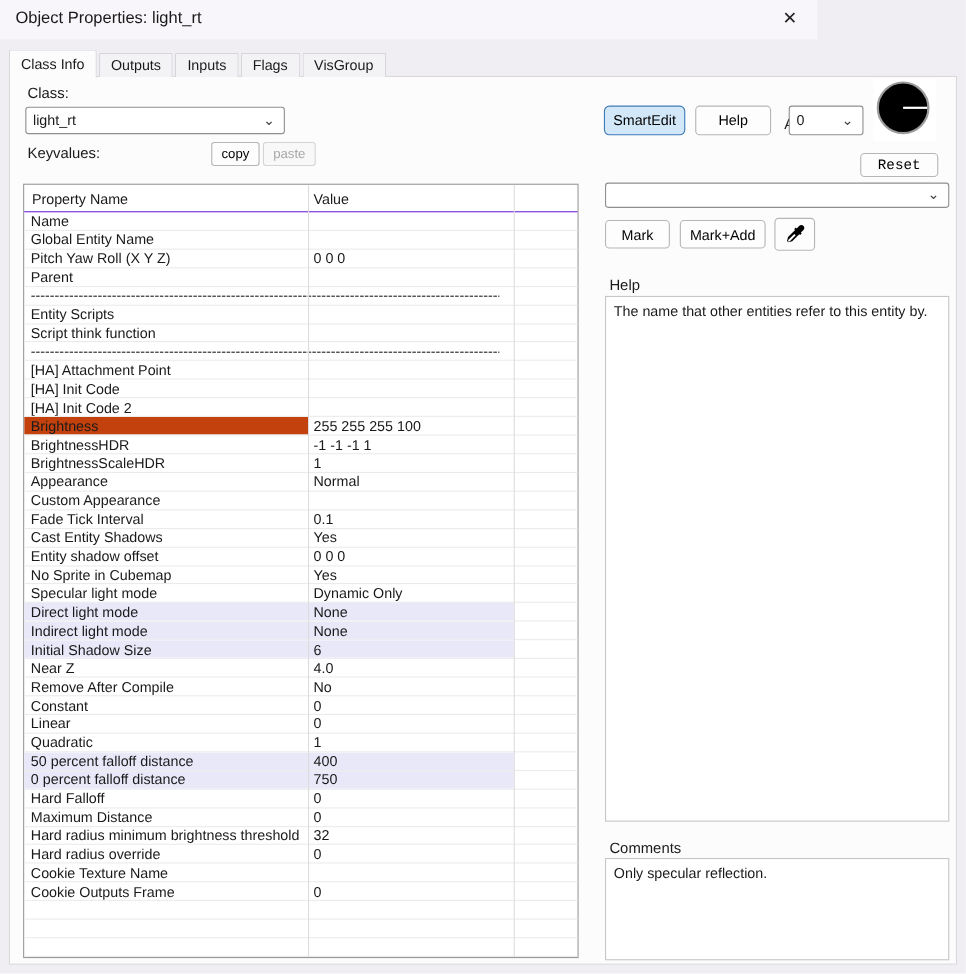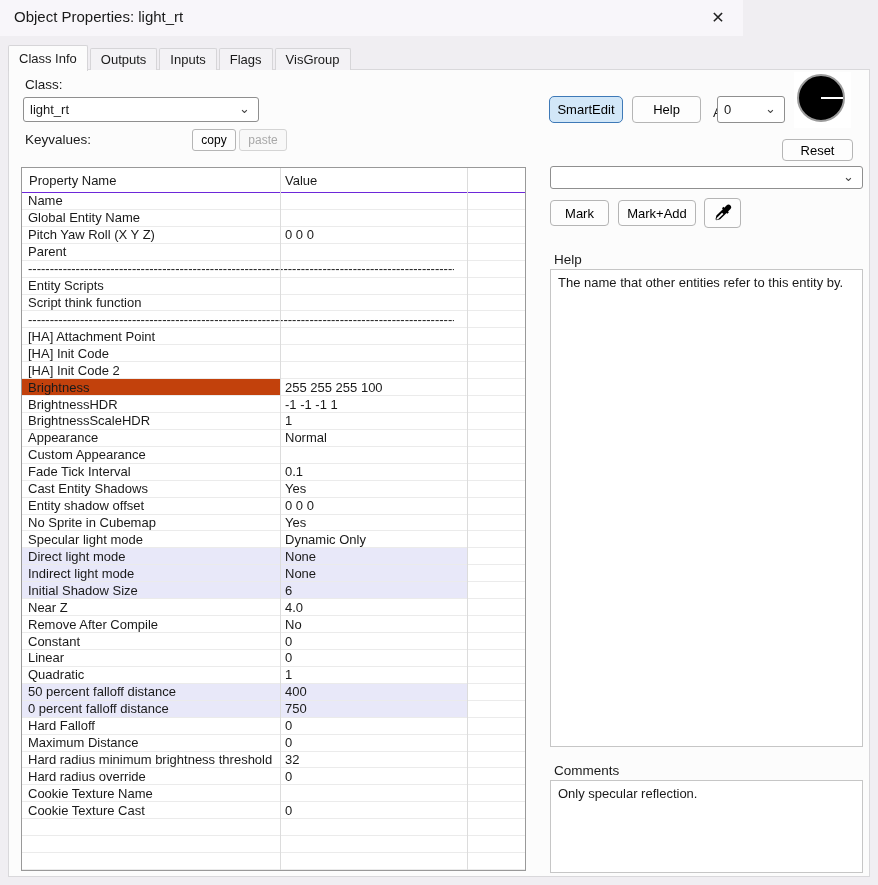--- a/index.html
+++ b/index.html
@@ -95,21 +95,21 @@
       <span>0</span>
       <span class="chev">⌄</span>
     </div>
 
     <div class="dialbox">
       <div class="dial">
         <div class="needle"></div>
       </div>
     </div>
 
-    <button class="btn" style="left:773px; top:69px; width:71px; height:22px;">Reset</button>
+    <button class="btn" style="left:773px; top:69px; width:71px; height:22px;font-family:Liberation Mono, monospace;">Reset</button>
 
     <div class="combo" style="left:541px; top:96px; width:313px; height:23px;">
       <span></span>
       <span class="chev">⌄</span>
     </div>
 
     <button class="btn" style="left:541px; top:130px; width:59px; height:26px;">Mark</button>
     <button class="btn" style="left:609px; top:130px; width:78px; height:26px;">Mark+Add</button>
     <button class="btn dropper-btn" style="left:695px; top:128px; width:37px; height:30px;">
       <span style="display:flex;">
@@ -262,21 +262,21 @@
           </div>
           <div class="trow">
             <div class="cell name">Hard radius override</div>
             <div class="cell value">0</div>
           </div>
           <div class="trow">
             <div class="cell name">Cookie Texture Name</div>
             <div class="cell value"></div>
           </div>
           <div class="trow">
-            <div class="cell name">Cookie Texture Cast</div>
+            <div class="cell name">Cookie Outputs Frame</div>
             <div class="cell value">0</div>
           </div>
           <div class="trow">
             <div class="cell name"></div>
             <div class="cell value"></div>
           </div>
           <div class="trow">
             <div class="cell name"></div>
             <div class="cell value"></div>
           </div>

